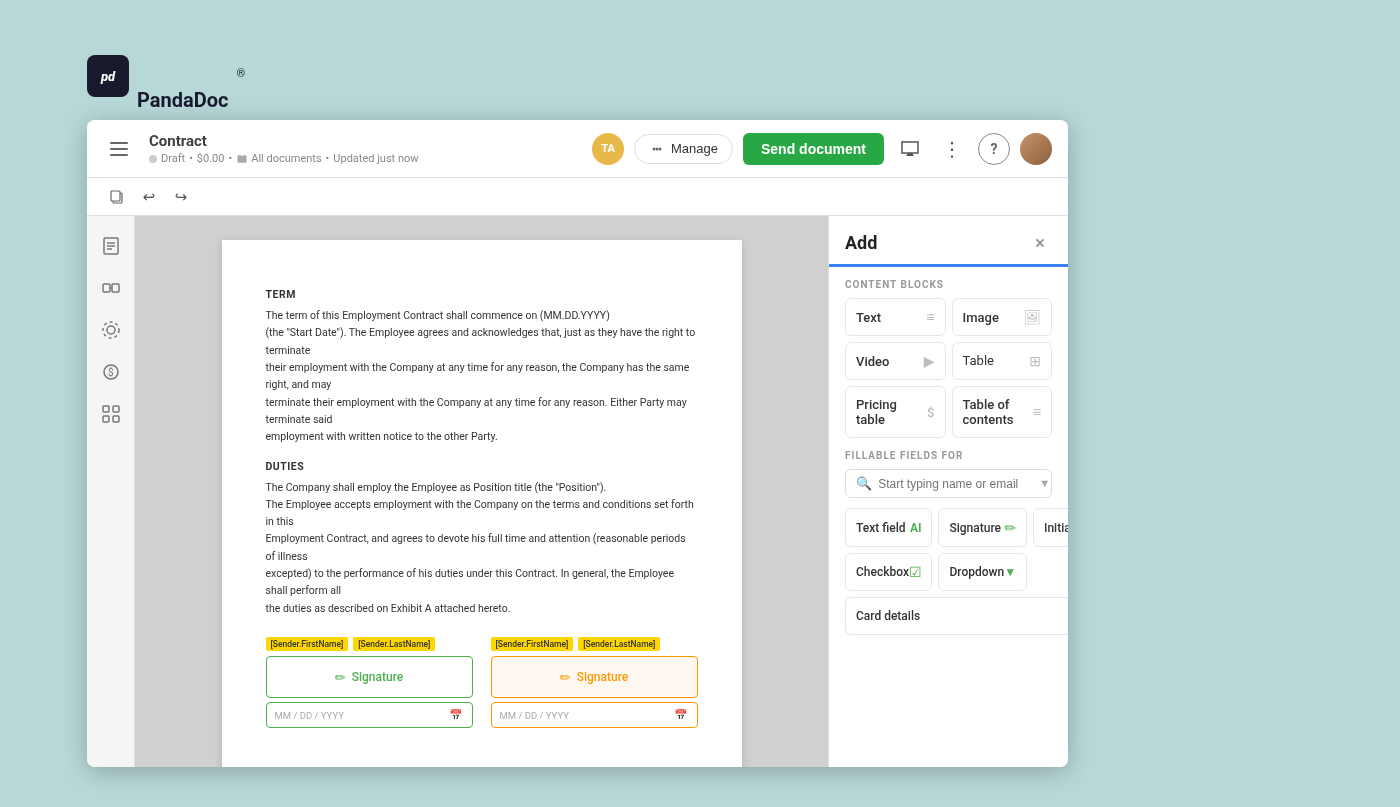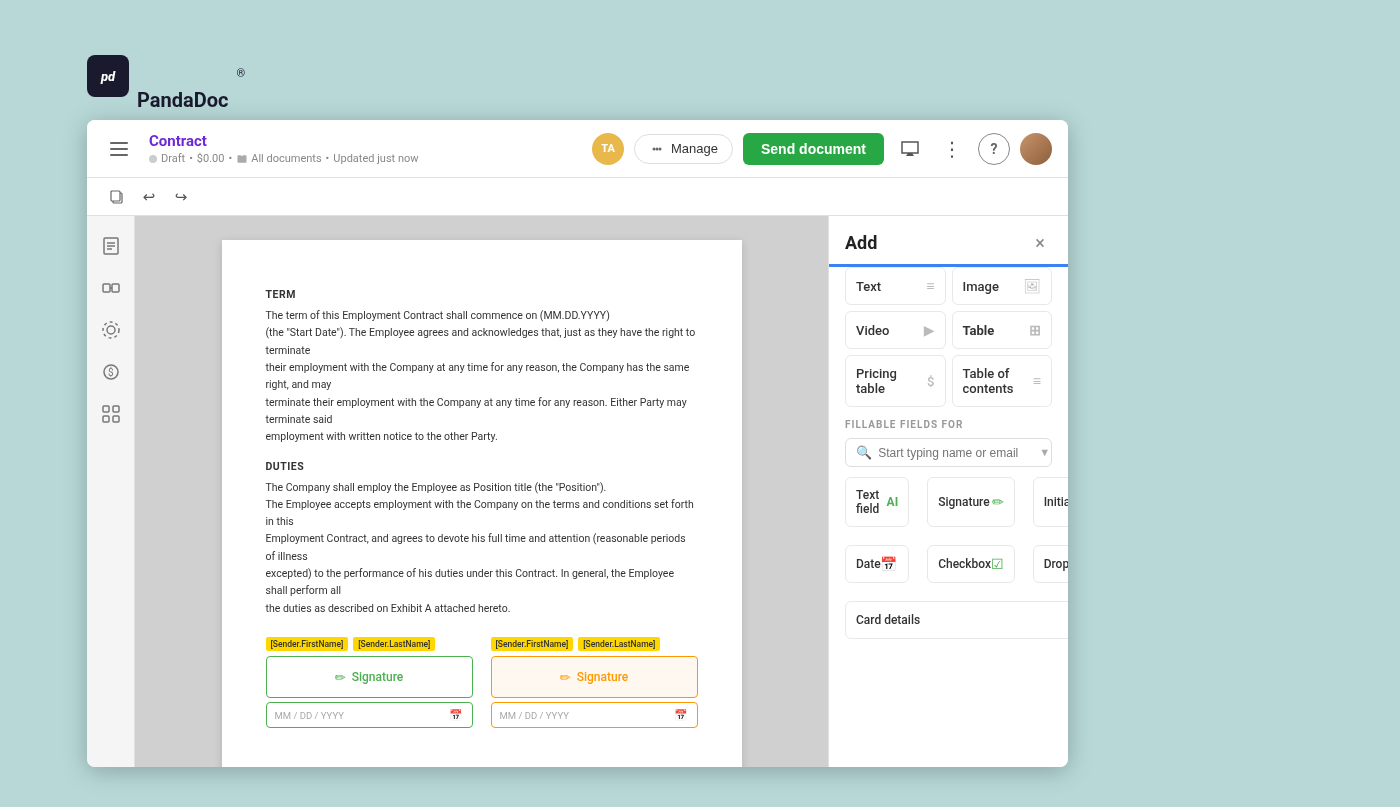--- a/index.html
+++ b/index.html
@@ -35,21 +35,21 @@
   <div style="position:absolute;top:120px;left:87px;right:87px;bottom:40px;background:#f0f0f0;border-radius:8px;overflow:hidden;display:flex;flex-direction:column;box-shadow:0 4px 24px rgba(0,0,0,0.25);">
 
     <div style="background:#fff;height:58px;display:flex;align-items:center;padding:0 16px;border-bottom:1px solid #e0e0e0;flex-shrink:0;">
       <div style="width:32px;height:32px;display:flex;flex-direction:column;justify-content:center;align-items:center;gap:4px;cursor:pointer;margin-right:14px;">
         <span style="display:block;width:18px;height:2px;background:#666;border-radius:2px;"></span>
         <span style="display:block;width:18px;height:2px;background:#666;border-radius:2px;"></span>
         <span style="display:block;width:18px;height:2px;background:#666;border-radius:2px;"></span>
       </div>
 
       <div style="flex:1;">
-        <div style="font-size:15px;font-weight:700;color:#6d28d9;line-height:1.2;">Contract</div>
+        <div style="font-size:15px;font-weight:700;color:#404040;line-height:1.2;">Contract</div>
         <div style="font-size:11px;color:#888;display:flex;align-items:center;gap:4px;margin-top:2px;">
           <span style="width:8px;height:8px;border-radius:50%;background:#ccc;display:inline-block;"></span>
           <span>Draft</span>
           <span>•</span>
           <span>$0.00</span>
           <span>•</span>
           <span style="display:inline-flex;align-items:center;gap:3px;">
             <svg width="12" height="12" viewBox="0 0 16 16" fill="#aaa">
                 <path d="M2 4a1 1 0 011-1h3.172a1 1 0 01.707.293L8 4.414 9.121 3.293A1 1 0 019.828 3H13a1 1 0 011 1v8a1 1 0 01-1 1H3a1 1 0 01-1-1V4z"></path>
               </svg>
@@ -196,39 +196,40 @@
         </div>
       </div>
 
       <div style="width:240px;background:#fff;border-left:1px solid #e0e0e0;display:flex;flex-direction:column;overflow-y:auto;flex-shrink:0;">
 
         <div style="display:flex;align-items:center;justify-content:space-between;padding:14px 16px 10px;border-bottom:3px solid #3b82f6;">
           <span style="font-size:18px;font-weight:700;color:#222;">Add</span>
           <div style="width:24px;height:24px;display:flex;align-items:center;justify-content:center;cursor:pointer;color:#888;font-size:18px;">×</div>
         </div>
 
+        <div style="font-size:10px;font-weight:700;color:#999;letter-spacing:1px;padding:12px 16px 8px;text-transform:uppercase;">CONTENT BLOCKS</div>
 
         <div style="display:grid;grid-template-columns:1fr 1fr;gap:6px;padding:0 16px 12px;">
 
           <div style="border:1px solid #e8e8e8;border-radius:6px;padding:10px 10px;cursor:pointer;display:flex;align-items:center;justify-content:space-between;font-size:13px;color:#333;font-weight:500;">
             <span>Text</span>
             <span style="color:#bbb;font-size:14px;">≡</span>
           </div>
 
           <div style="border:1px solid #e8e8e8;border-radius:6px;padding:10px 10px;cursor:pointer;display:flex;align-items:center;justify-content:space-between;font-size:13px;color:#333;font-weight:500;">
             <span>Image</span>
             <span style="color:#bbb;font-size:14px;">🖼</span>
           </div>
 
           <div style="border:1px solid #e8e8e8;border-radius:6px;padding:10px 10px;cursor:pointer;display:flex;align-items:center;justify-content:space-between;font-size:13px;color:#333;font-weight:500;">
             <span>Video</span>
             <span style="color:#bbb;font-size:14px;">▶</span>
           </div>
 
-          <div style="border:1px solid #e8e8e8;border-radius:6px;padding:10px 10px;cursor:pointer;display:flex;align-items:flex-end;justify-content:space-between;font-size:13px;color:#333;font-weight:700;">
+          <div style="border:1px solid #e8e8e8;border-radius:6px;padding:10px 10px;cursor:pointer;display:flex;align-items:flex-start;justify-content:space-between;font-size:13px;color:#333;font-weight:400;">
             <span>Table</span>
             <span style="color:#bbb;font-size:14px;">⊞</span>
           </div>
 
           <div style="border:1px solid #e8e8e8;border-radius:6px;padding:10px 10px;cursor:pointer;display:flex;align-items:center;justify-content:space-between;font-size:13px;color:#333;font-weight:500;">
             <span>Pricing table</span>
             <span style="color:#bbb;font-size:13px;">$</span>
           </div>
 
           <div style="border:1px solid #e8e8e8;border-radius:6px;padding:10px 10px;cursor:pointer;display:flex;align-items:center;justify-content:space-between;font-size:13px;color:#333;font-weight:500;">
@@ -241,21 +242,21 @@
 
         <div style="padding:0 16px;">
           <div style="font-size:10px;font-weight:700;color:#999;letter-spacing:1px;text-transform:uppercase;margin-bottom:8px;">FILLABLE FIELDS FOR</div>
 
           <div style="display:flex;align-items:center;border:1px solid #ddd;border-radius:6px;padding:6px 10px;gap:6px;margin-bottom:10px;">
             <span style="color:#aaa;font-size:13px;">🔍</span>
             <input type="text" style="border: none; outline: none; font-size: 12px; color: rgb(153, 153, 153); flex: 1 1 0%; background: transparent;" placeholder="Start typing name or email">
             <span style="color:#aaa;font-size:11px;">▼</span>
           </div>
 
-          <div style="display:grid;grid-template-columns:1fr 1fr 1fr;gap:18px;padding-bottom:10px;">
+          <div style="display:grid;grid-template-columns:1fr 1fr 1fr 1fr;gap:6px;padding-bottom:10px;">
 
             <div style="border:1px solid #e8e8e8;border-radius:6px;padding:10px 10px;cursor:pointer;display:flex;align-items:center;justify-content:space-between;font-size:12px;color:#333;font-weight:500;">
               <span>Text field</span>
               <span style="color:#4caf50;font-size:12px;font-weight:700;">AI</span>
             </div>
 
             <div style="border:1px solid #e8e8e8;border-radius:6px;padding:10px 10px;cursor:pointer;display:flex;align-items:center;justify-content:space-between;font-size:12px;color:#333;font-weight:500;">
               <span>Signature</span>
               <span style="color:#4caf50;font-size:14px;">✏</span>
             </div>

